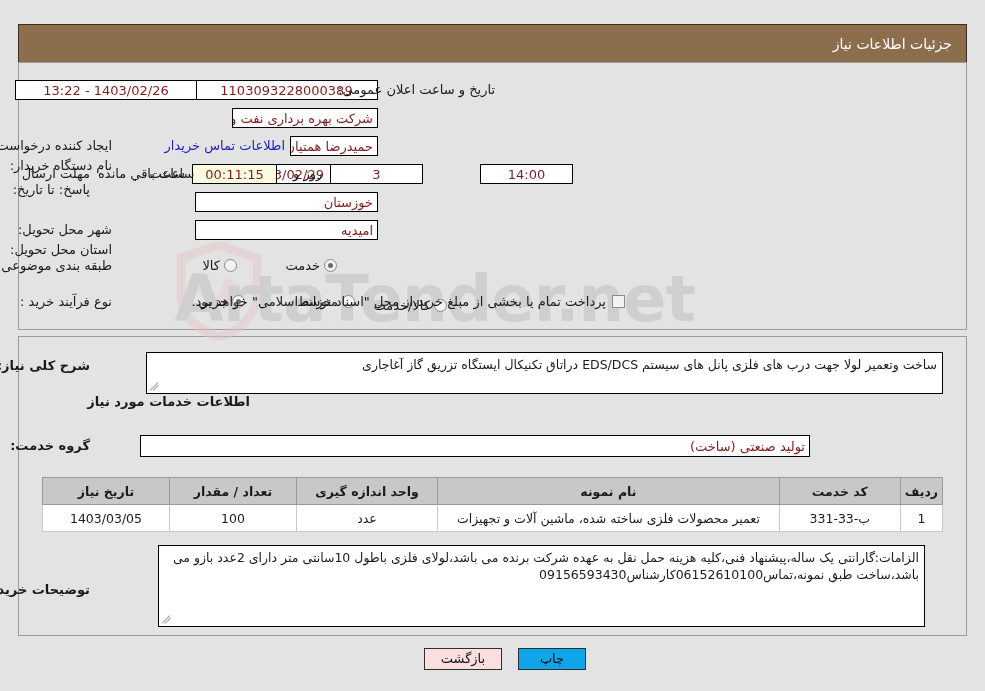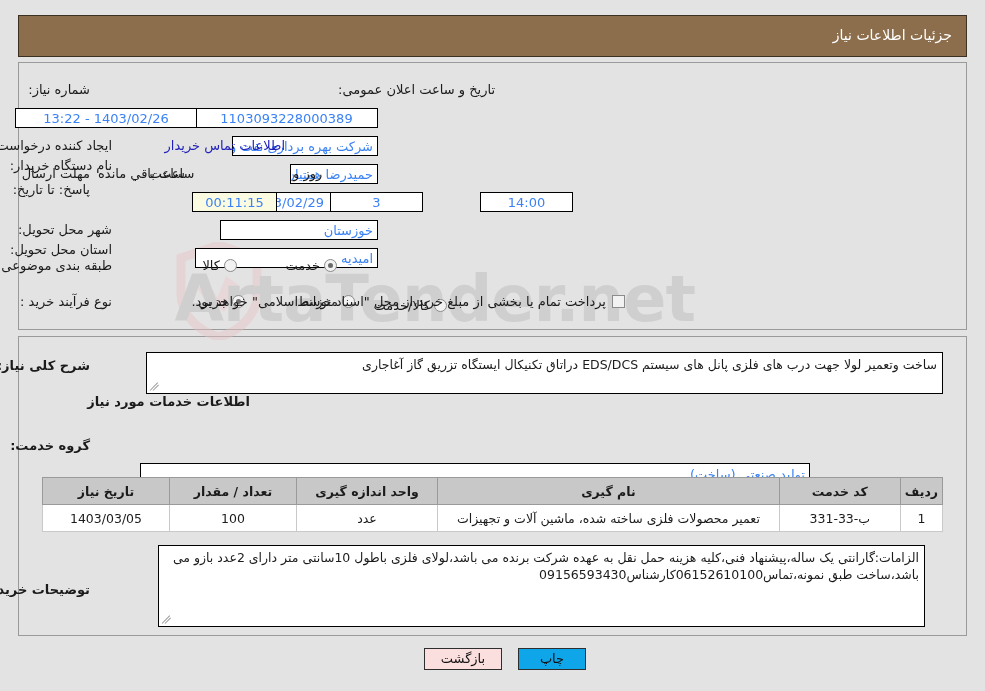--- a/index.html
+++ b/index.html
@@ -44,21 +44,21 @@
     right: 538px;
     top: 14px;
     width: 86px;
     height: 98px;
   }
 
   
   .title-bar {
     position: absolute;
     left: 18px;
-    top: 15px;
+    top: 24px;
     width: 949px;
     height: 42px;
     background: #8d6e4c;
     border: 1px solid #3c3023;
     box-sizing: border-box;
     z-index: 2;
   }
   .title-bar .title-text {
     position: absolute;
     right: 14px;
@@ -88,30 +88,29 @@
     z-index: 4;
   }
   .lbl.bold { font-weight: bold; }
 
   .fld {
     position: absolute;
     background: #ffffff;
     border: 1px solid #000000;
     box-sizing: border-box;
     font-size: 13px;
-    color: #3b82f6;
+    color: #7f1d1d;
     padding: 1px 4px 0 4px;
     height: 20px;
     line-height: 18px;
     overflow: hidden;
     white-space: nowrap;
     z-index: 4;
     text-align: right;
     font-family: "DejaVu Sans", "Liberation Sans", sans-serif;
-    margin-top: 28px;
   }
   .fld.center { text-align: center; }
   .fld.yellow { background: #fbfbe2; text-align: center; }
 
   .link {
     position: absolute;
     font-size: 13px;
     color: #2222bb;
     white-space: nowrap;
     cursor: pointer;
@@ -287,21 +286,21 @@
   <div class="txtnote" style="right:800px; top:166px; left:auto;">ساعت</div>
   <div class="fld center" style="left:480px; top:164px; width:93px;">14:00</div>
 
   <div class="fld center" style="left:330px; top:164px; width:93px;">3</div>
   <div class="txtnote" style="left:293px; top:166px; right:auto;">روز و</div>
 
   <div class="fld yellow" style="left:192px; top:164px; width:85px;">00:11:15</div>
   <div class="txtnote" style="left:98px; top:166px; right:auto;">ساعت باقي مانده</div>
 
   <div class="lbl" style="right:873px; top:194px;margin-top:48px;">استان محل تحویل:</div>
-  <div class="fld" style="right:607px; top:192px; width:158px;">خوزستان</div>
+  <div class="fld" style="right:607px; top:192px; width:183px;">خوزستان</div>
 
   <div class="lbl" style="right:873px; top:222px;">شهر محل تحویل:</div>
   <div class="fld" style="right:607px; top:220px; width:183px;">امیدیه</div>
 
   <div class="lbl" style="right:873px; top:258px;">طبقه بندی موضوعی:</div>
 
   <div class="radio-wrap" style="right:748px; top:258px;">
     <span class="radio"></span>
     <span class="radio-lbl">کالا</span>
   </div>
@@ -347,21 +346,21 @@
   <div class="section-title" style="right:735px; top:394px;">اطلاعات خدمات مورد نیاز</div>
 
   <div class="lbl bold" style="right:895px; top:438px;">گروه خدمت:</div>
   <div class="fld" style="right:175px; top:435px; left:140px; height:22px; line-height:20px;">تولید صنعتی (ساخت)</div>
 
   <table id="svc-table">
     <thead>
       <tr>
         <th style="width:32px;">ردیف</th>
         <th style="width:112px;">کد خدمت</th>
-        <th>نام گیری</th>
+        <th>نام نمونه</th>
         <th style="width:132px;">واحد اندازه گیری</th>
         <th style="width:118px;">تعداد / مقدار</th>
         <th style="width:118px;">تاریخ نیاز</th>
       </tr>
     </thead>
     <tbody>
       <tr>
         <td>1</td>
         <td>ب-33-331</td>
         <td class="name-cell">تعمیر محصولات فلزی ساخته شده، ماشین آلات و تجهیزات</td>

